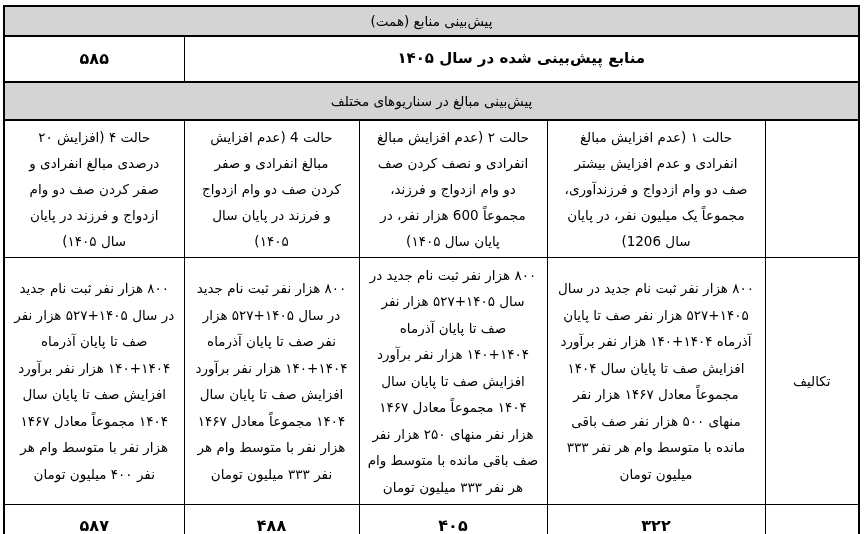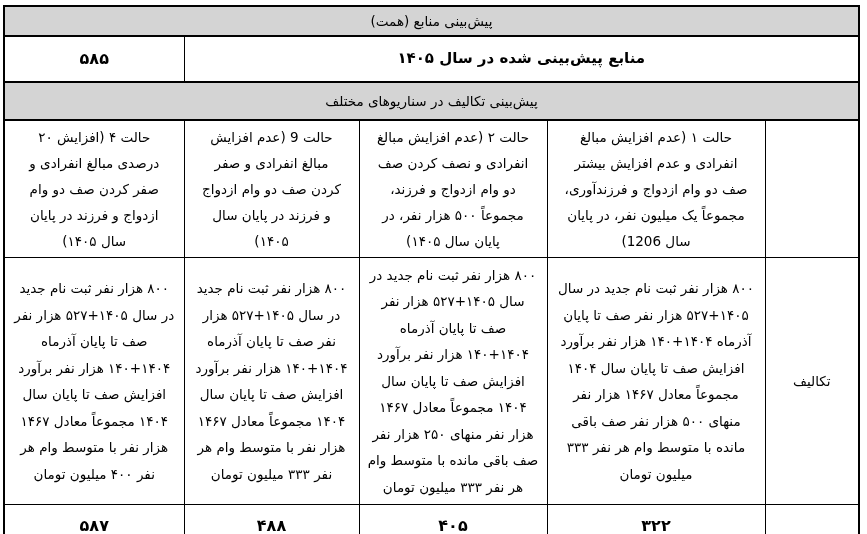--- a/index.html
+++ b/index.html
@@ -68,28 +68,28 @@
         <tr class="r-resources-title">
       <td colspan="5" class="gray">پیش‌بینی منابع (همت)</td>
     </tr>
 
     <tr class="r-resources">
       <td colspan="4" class="bold res-label">منابع پیش‌بینی شده در سال ۱۴۰۵</td>
       <td class="bold res-value">۵۸۵</td>
     </tr>
 
     <tr class="r-tasks-title">
-      <td colspan="5" class="gray">پیش‌بینی تکالیف در سناریوهای مختلف</td>
+      <td colspan="5" class="gray">پیش‌بینی مبالغ در سناریوهای مختلف</td>
     </tr>
 
     <tr class="r-headers">
       <td></td>
       <td>حالت ۱ (عدم افزایش مبالغ انفرادی و عدم افزایش بیشتر صف دو وام ازدواج و فرزندآوری، مجموعاً یک میلیون نفر، در پایان سال 1206)</td>
-      <td>حالت ۲ (عدم افزایش مبالغ انفرادی و نصف کردن صف دو وام ازدواج و فرزند، مجموعاً ۵۰۰ هزار نفر، در پایان سال ۱۴۰۵)</td>
-      <td>حالت 9 (عدم افزایش مبالغ انفرادی و صفر کردن صف دو وام ازدواج و فرزند در پایان سال ۱۴۰۵)</td>
+      <td>حالت ۲ (عدم افزایش مبالغ انفرادی و نصف کردن صف دو وام ازدواج و فرزند، مجموعاً 600 هزار نفر، در پایان سال ۱۴۰۵)</td>
+      <td>حالت 4 (عدم افزایش مبالغ انفرادی و صفر کردن صف دو وام ازدواج و فرزند در پایان سال ۱۴۰۵)</td>
       <td>حالت ۴ (افزایش ۲۰ درصدی مبالغ انفرادی و صفر کردن صف دو وام ازدواج و فرزند در پایان سال ۱۴۰۵)</td>
     </tr>
 
     <tr class="r-details">
       <td>تکالیف</td>
       <td>۸۰۰ هزار نفر ثبت نام جدید در سال ۱۴۰۵+۵۲۷ هزار نفر صف تا پایان آذرماه ۱۴۰۴+۱۴۰ هزار نفر برآورد افزایش صف تا پایان سال ۱۴۰۴ مجموعاً معادل ۱۴۶۷ هزار نفر منهای ۵۰۰ هزار نفر صف باقی مانده با متوسط وام هر نفر ۳۳۳ میلیون تومان</td>
       <td>۸۰۰ هزار نفر ثبت نام جدید در سال ۱۴۰۵+۵۲۷ هزار نفر صف تا پایان آذرماه ۱۴۰۴+۱۴۰ هزار نفر برآورد افزایش صف تا پایان سال ۱۴۰۴ مجموعاً معادل ۱۴۶۷ هزار نفر منهای ۲۵۰ هزار نفر صف باقی مانده با متوسط وام هر نفر ۳۳۳ میلیون تومان</td>
       <td>۸۰۰ هزار نفر ثبت نام جدید در سال ۱۴۰۵+۵۲۷ هزار نفر صف تا پایان آذرماه ۱۴۰۴+۱۴۰ هزار نفر برآورد افزایش صف تا پایان سال ۱۴۰۴ مجموعاً معادل ۱۴۶۷ هزار نفر با متوسط وام هر نفر ۳۳۳ میلیون تومان</td>
       <td>۸۰۰ هزار نفر ثبت نام جدید در سال ۱۴۰۵+۵۲۷ هزار نفر صف تا پایان آذرماه ۱۴۰۴+۱۴۰ هزار نفر برآورد افزایش صف تا پایان سال ۱۴۰۴ مجموعاً معادل ۱۴۶۷ هزار نفر با متوسط وام هر نفر ۴۰۰ میلیون تومان</td>
     </tr>

